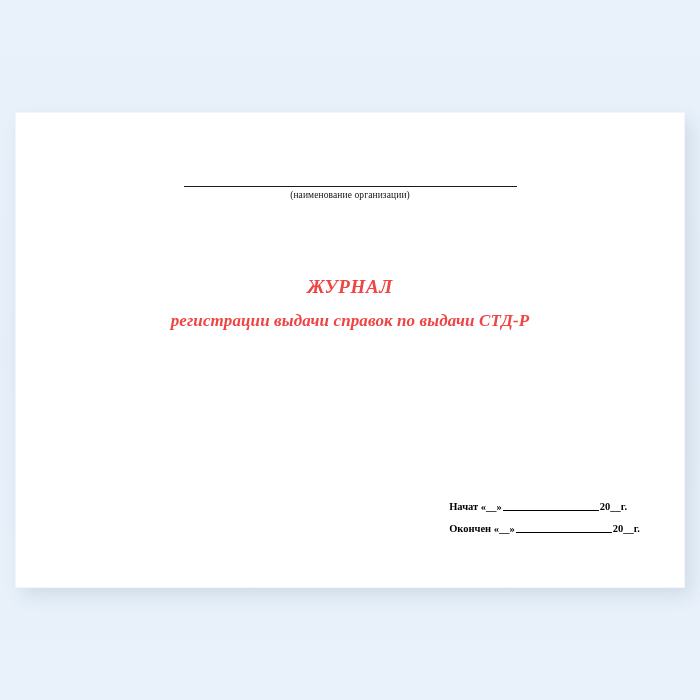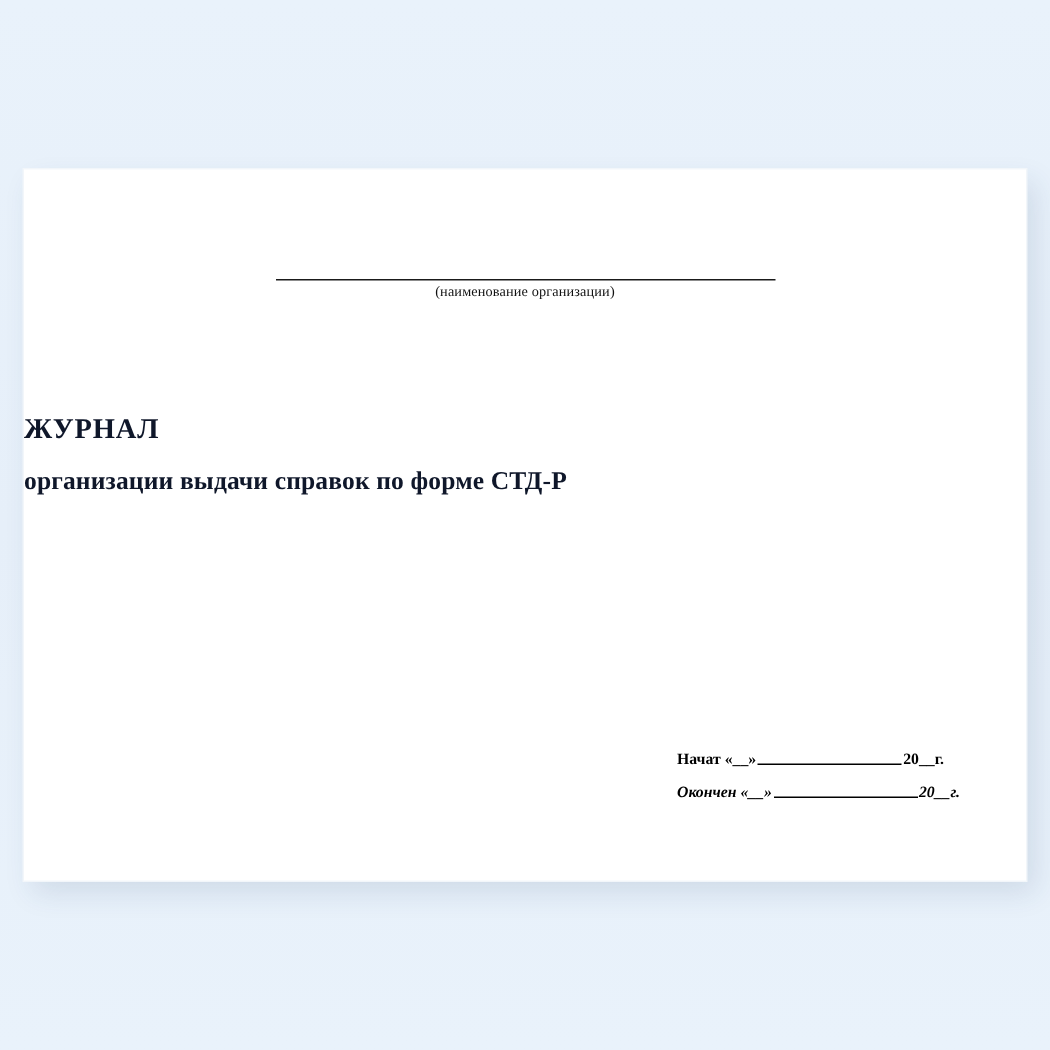--- a/index.html
+++ b/index.html
@@ -56,22 +56,23 @@
     color: #111;
     letter-spacing: 0.1px;
     font-family: "Liberation Serif", serif;
   }
   
   .title-block {
     position: absolute;
     left: 0;
     right: 0;
     top: 163px;
-    text-align: left;
-    color: #0f172a;
+    text-align: center;
+    color: #ef4444;
+    font-style: italic;
   }
   .title-main {
     font-size: 19px;
     font-weight: bold;
     letter-spacing: 0.6px;
     line-height: 1.2;
   }
   .title-sub {
     margin-top: 11px;
     font-size: 17px;
@@ -89,21 +90,20 @@
     font-weight: bold;
     color: #000;
     line-height: 1.05;
   }
   .footer-line {
     white-space: nowrap;
     margin-bottom: 11px;
   }
   .footer-line:last-child {
     margin-bottom: 0;
-    font-style: italic;
   }
   .fill-rule {
     display: inline-block;
     width: 96px;
     border-bottom: 1px solid #000;
     height: 0.7em;
     margin: 0 1px -1px 1px;
   }
 </style>
 </head>
@@ -113,21 +113,21 @@
   <div class="page">
     <div class="page-inner">
 
       <div class="org-block">
         <span class="org-rule"></span>
         <span class="org-caption">(наименование организации)</span>
       </div>
 
       <div class="title-block">
         <div class="title-main">ЖУРНАЛ</div>
-        <div class="title-sub">организации выдачи справок по форме СТД-Р</div>
+        <div class="title-sub">регистрации выдачи справок по выдачи СТД-Р</div>
       </div>
 
       <div class="footer-block">
         <div class="footer-line">
           <span>Начат «__»</span><span class="fill-rule"></span><span>20__г.</span>
         </div>
         <div class="footer-line">
           <span>Окончен «__»</span><span class="fill-rule"></span><span>20__г.</span>
         </div>
       </div>

